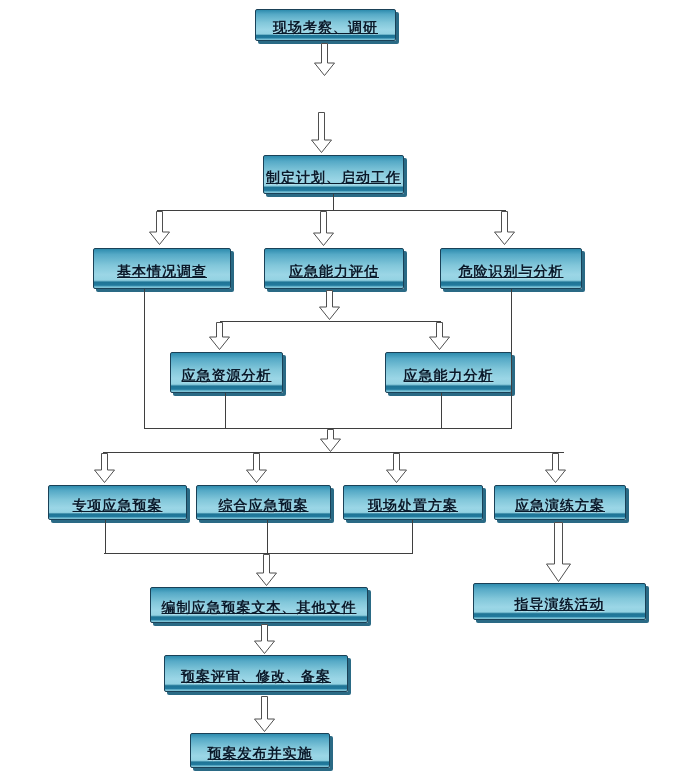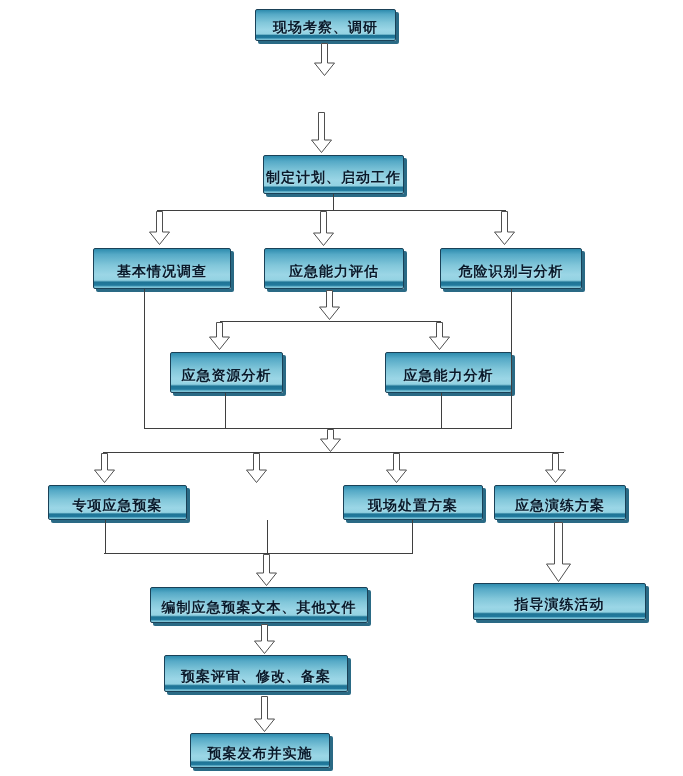--- a/index.html
+++ b/index.html
@@ -14,40 +14,42 @@
     color:var(--text,#0a1a2b);
     text-shadow:0.5px 0.5px 0 rgba(255,255,255,0.25);
     background:linear-gradient(180deg,
       var(--node-top,#2e8cae) 0%, #55a9c6 14%, #82c7da 42%,
       var(--node-light,#9bd6e6) 66%, #93d2e2 80%,
       var(--node-band,#1e7495) 85%, #227a9e 93%, #5faec7 96%, #8ccadb 100%);
     border:1px solid var(--node-border,#1a4157);
     border-radius:2px;
     box-shadow:3px 3px 0 var(--node-shadow,#2a6a85);
     white-space:nowrap;
+    text-decoration:underline;
   }
   .hl{position:absolute;height:1px;background:var(--line,#3f3f3f);}
   .vl{position:absolute;width:1px;background:var(--line,#3f3f3f);}
   .fa{position:absolute;width:21px;}
   .fa svg{display:block;}
   .fa-big{width:25px;}
 </style>
 </head>
 <body>
 
 <div id="canvas">
 
   <div class="box" style="left:255px;top:9px;width:141px;height:32px">现场考察、调研</div>
   <div class="box" style="left:93px;top:248px;width:138px;height:41px">基本情况调查</div>
   <div class="box" style="left:263px;top:155px;width:141px;height:39px">制定计划、启动工作</div>
   <div class="box" style="left:264px;top:248px;width:140px;height:41px">应急能力评估</div>
   <div class="box" style="left:440px;top:248px;width:142px;height:41px">危险识别与分析</div>
   <div class="box" style="left:170px;top:352px;width:113px;height:41px">应急资源分析</div>
   <div class="box" style="left:385px;top:352px;width:127px;height:41px">应急能力分析</div>
   <div class="box" style="left:48px;top:485px;width:139px;height:35px">专项应急预案</div>
+  <div class="box" style="left:196px;top:485px;width:135px;height:35px">综合应急预案</div>
   <div class="box" style="left:343px;top:485px;width:140px;height:35px">现场处置方案</div>
   <div class="box" style="left:494px;top:485px;width:132px;height:35px">应急演练方案</div>
   <div class="box" style="left:150px;top:587px;width:218px;height:36px">编制应急预案文本、其他文件</div>
   <div class="box" style="left:473px;top:583px;width:173px;height:37px">指导演练活动</div>
   <div class="box" style="left:164px;top:655px;width:184px;height:37px">预案评审、修改、备案</div>
   <div class="box" style="left:190px;top:733px;width:140px;height:35px">预案发布并实施</div>
 
   <div class="vl" style="left:333px;top:194px;height:17px"></div>
   <div class="hl" style="left:157px;top:210px;width:349px"></div>
   <div class="hl" style="left:220px;top:321px;width:221px"></div>

